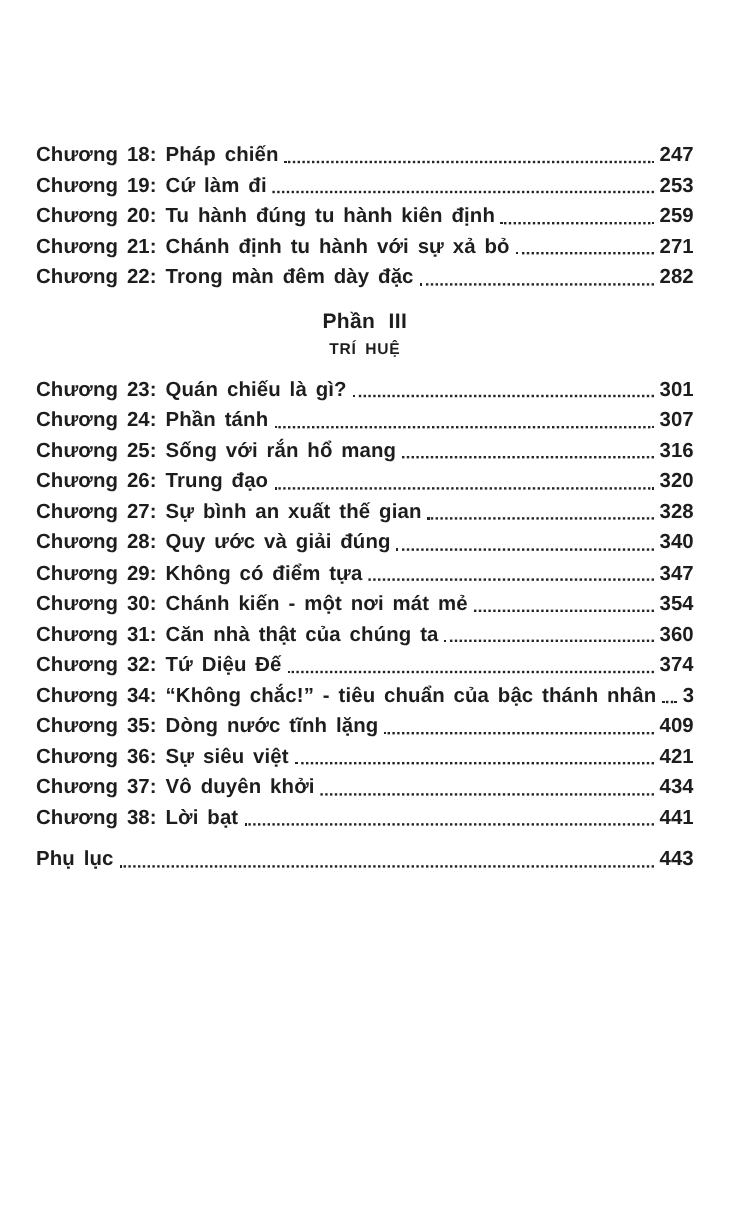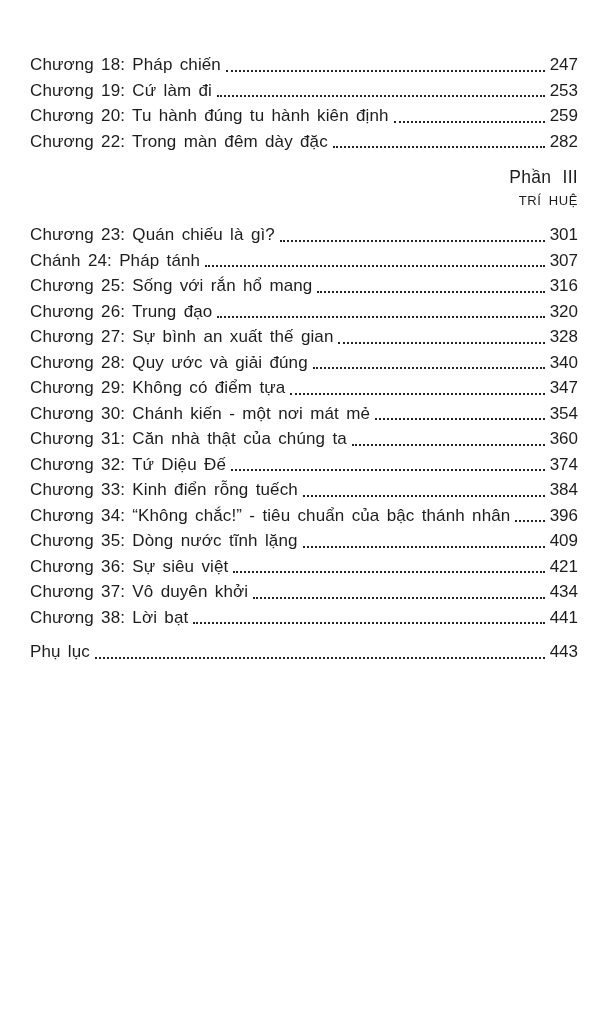--- a/index.html
+++ b/index.html
@@ -6,24 +6,24 @@
     margin: 0;
     padding: 0;
     background: #ffffff;
   }
   .page {
     position: relative;
     width: 615px;
     height: 1024px;
     background: #ffffff;
     box-sizing: border-box;
-    padding: 52px 37px 0 30px;
+    padding: 116px 37px 0 30px;
     overflow: hidden;
     font-family: "Liberation Sans", sans-serif;
-    font-weight: 400;
+    font-weight: 700;
     color: #1d1d1d;
   }
   .toc-block { display: block; }
   .toc-row {
     display: flex;
     align-items: baseline;
     height: 25.5px;
     line-height: 25.5px;
     font-size: 17px;
     white-space: nowrap;
@@ -41,21 +41,21 @@
     border-bottom: 2.6px dotted #242424;
     min-width: 12px;
     height: 0;
   }
   .toc-page-num {
     flex: 0 0 auto;
     min-width: 28px;
     text-align: center;
   }
   .section-heading {
-    text-align: right;
+    text-align: center;
     margin: 11px 0 9px 0;
   }
   .part-line {
     font-size: 17.5px;
     line-height: 24px;
     word-spacing: 6px;
     letter-spacing: 0.3px;
   }
   .part-title {
     font-size: 13px;
@@ -81,20 +81,25 @@
     <span class="leader"></span>
     <span class="toc-page-num">253</span>
   </div>
 
   <div class="toc-row">
     <span class="toc-label">Chương 20: Tu hành đúng tu hành kiên định</span>
     <span class="leader"></span>
     <span class="toc-page-num">259</span>
   </div>
 
+  <div class="toc-row">
+    <span class="toc-label">Chương 21: Chánh định tu hành với sự xả bỏ</span>
+    <span class="leader"></span>
+    <span class="toc-page-num">271</span>
+  </div>
 
   <div class="toc-row">
     <span class="toc-label">Chương 22: Trong màn đêm dày đặc</span>
     <span class="leader"></span>
     <span class="toc-page-num">282</span>
   </div>
 </div>
 
   <div class="section-heading">
     <div class="part-line">Phần III</div>
@@ -102,21 +107,21 @@
   </div>
 
   <div class="toc-block">
   <div class="toc-row">
     <span class="toc-label">Chương 23: Quán chiếu là gì?</span>
     <span class="leader"></span>
     <span class="toc-page-num">301</span>
   </div>
 
   <div class="toc-row">
-    <span class="toc-label">Chánh 24: Pháp tánh</span>
+    <span class="toc-label">Chương 24: Phần tánh</span>
     <span class="leader"></span>
     <span class="toc-page-num">307</span>
   </div>
 
   <div class="toc-row">
     <span class="toc-label">Chương 25: Sống với rắn hổ mang</span>
     <span class="leader"></span>
     <span class="toc-page-num">316</span>
   </div>
 
@@ -155,25 +160,20 @@
     <span class="leader"></span>
     <span class="toc-page-num">360</span>
   </div>
 
   <div class="toc-row">
     <span class="toc-label">Chương 32: Tứ Diệu Đế</span>
     <span class="leader"></span>
     <span class="toc-page-num">374</span>
   </div>
 
-  <div class="toc-row">
-    <span class="toc-label">Chương 33: Kinh điển rỗng tuếch</span>
-    <span class="leader"></span>
-    <span class="toc-page-num">384</span>
-  </div>
 
   <div class="toc-row">
     <span class="toc-label">Chương 34: “Không chắc!” - tiêu chuẩn của bậc thánh nhân</span>
     <span class="leader"></span>
     <span class="toc-page-num">396</span>
   </div>
 
   <div class="toc-row">
     <span class="toc-label">Chương 35: Dòng nước tĩnh lặng</span>
     <span class="leader"></span>

